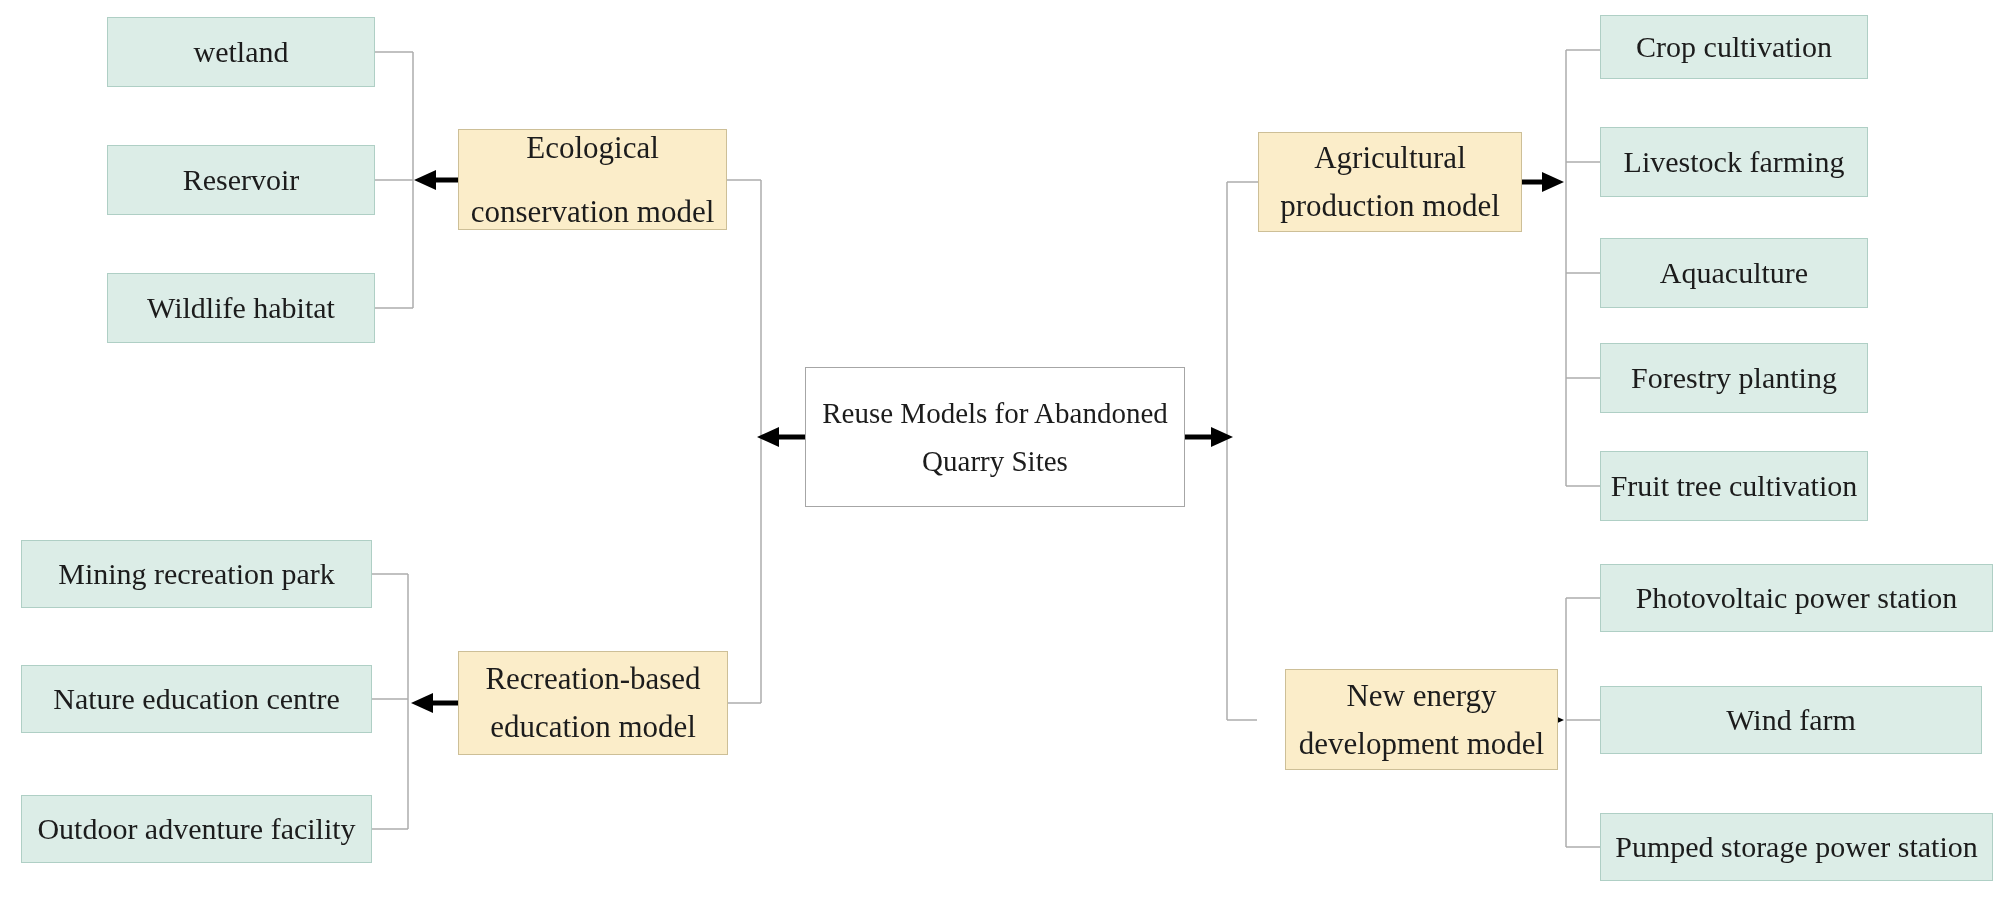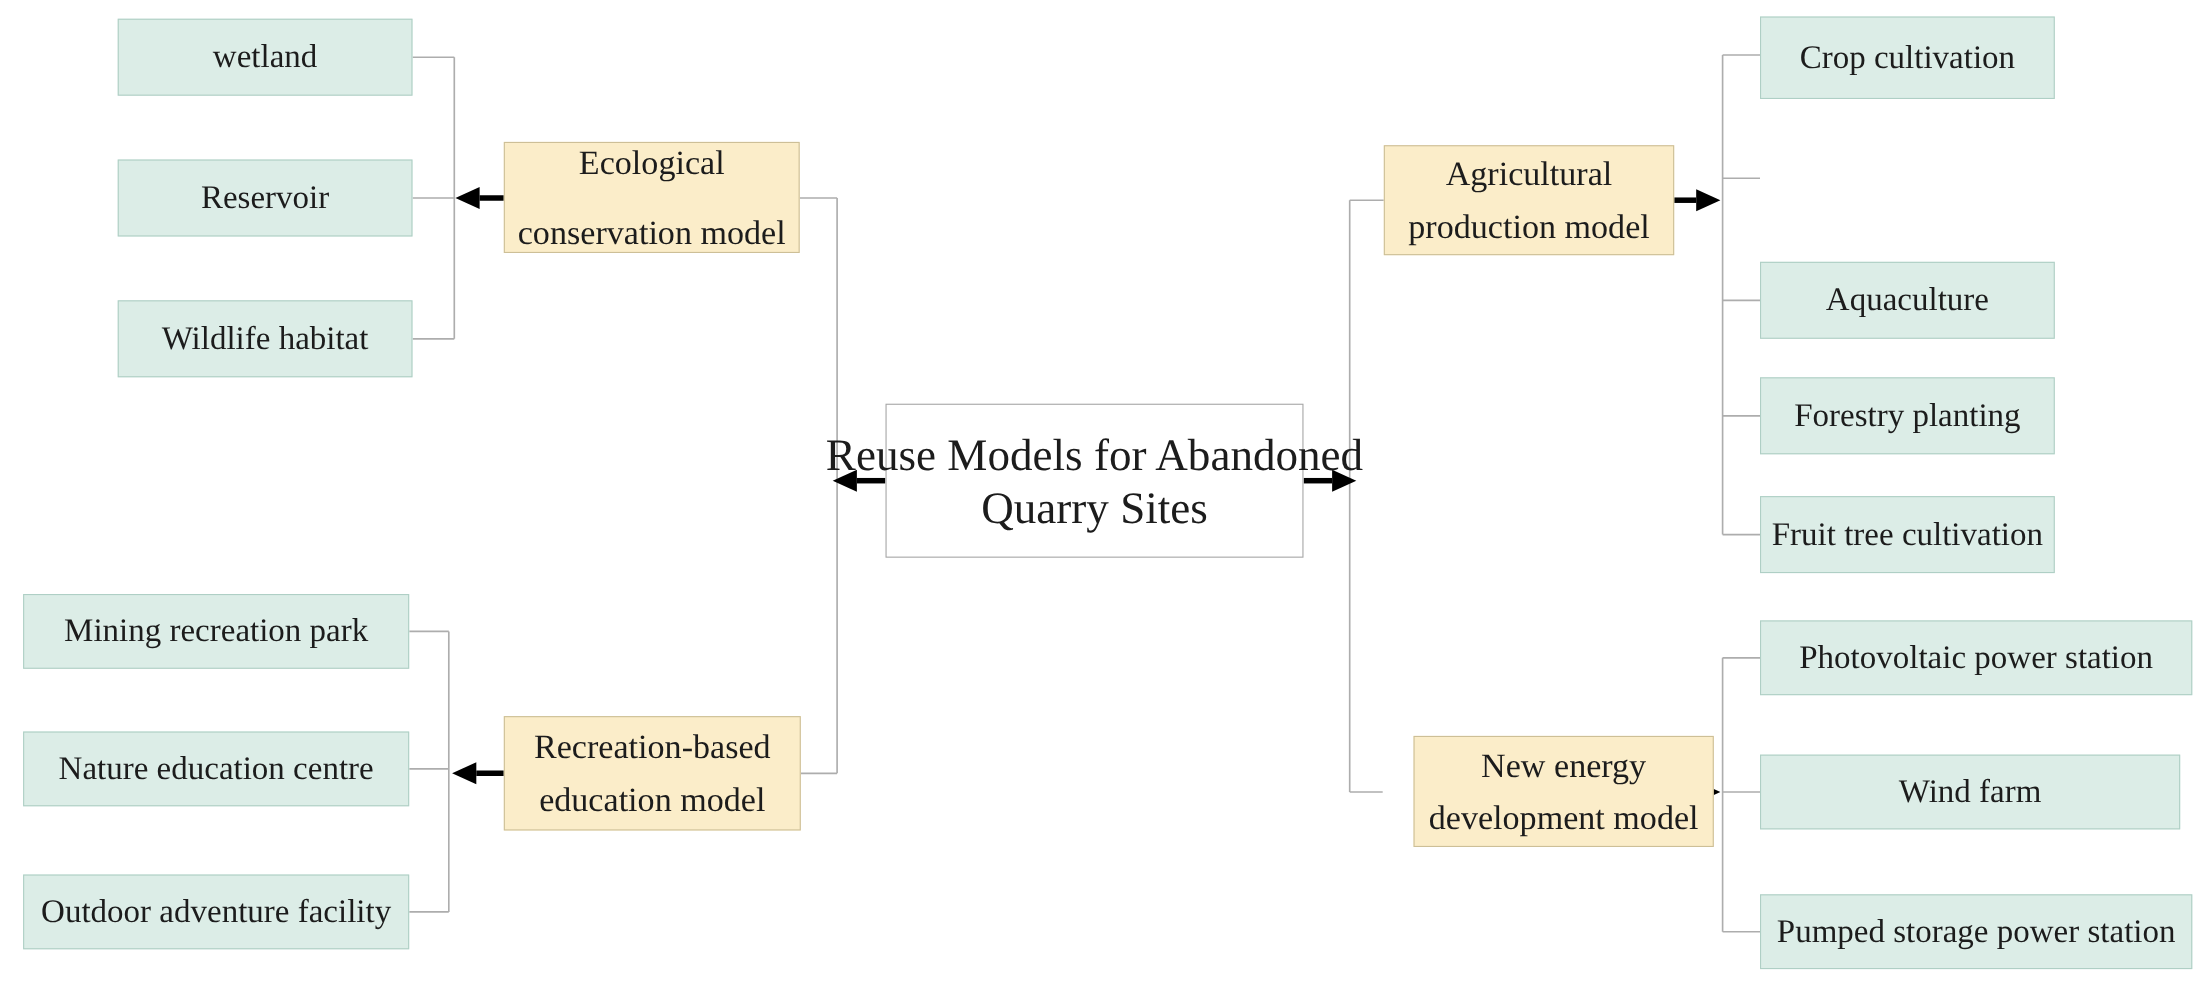--- a/index.html
+++ b/index.html
@@ -70,38 +70,38 @@
     border: 1.5px solid var(--model-border);
     font-size: 31px;
     white-space: nowrap;
   }
   .model .line, .center-node .line {
     line-height: 48px;
   }
   .center-node {
     background: var(--center-fill);
     border: 1.5px solid var(--center-border);
-    font-size: 41px;
+    font-size: 29px;
     white-space: nowrap;
   }
   
   .eco-i0 { left: 107px; top: 17px;  width: 268px; height: 70px; }
   .eco-i1 { left: 107px; top: 145px; width: 268px; height: 70px; }
   .eco-i2 { left: 107px; top: 273px; width: 268px; height: 70px; }
   .eco-m  { left: 458px; top: 129px; width: 269px; height: 101px; gap: 16px; }
   
   .rec-i0 { left: 21px; top: 540px; width: 351px; height: 68px; }
   .rec-i1 { left: 21px; top: 665px; width: 351px; height: 68px; }
   .rec-i2 { left: 21px; top: 795px; width: 351px; height: 68px; }
   .rec-m  { left: 458px; top: 651px; width: 270px; height: 104px; }
   
   .center-node { left: 805px; top: 367px; width: 380px; height: 140px; }
   
   .agr-m  { left: 1258px; top: 132px; width: 264px; height: 100px; }
-  .agr-i0 { left: 1600px; top: 15px;  width: 268px; height: 75px; }
+  .agr-i0 { left: 1600px; top: 15px;  width: 268px; height: 64px; }
   .agr-i1 { left: 1600px; top: 127px; width: 268px; height: 70px; }
   .agr-i2 { left: 1600px; top: 238px; width: 268px; height: 70px; }
   .agr-i3 { left: 1600px; top: 343px; width: 268px; height: 70px; }
   .agr-i4 { left: 1600px; top: 451px; width: 268px; height: 70px; }
   
   .ene-m  { left: 1285px; top: 669px; width: 273px; height: 101px; }
   .ene-i0 { left: 1600px; top: 564px; width: 393px; height: 68px; }
   .ene-i1 { left: 1600px; top: 686px; width: 382px; height: 68px; }
   .ene-i2 { left: 1600px; top: 813px; width: 393px; height: 68px; }
 </style>
@@ -176,20 +176,21 @@
   <div class="node item eco-i2">Wildlife habitat</div>
   <div class="node item rec-i0">Mining recreation park</div>
   <div class="node item rec-i1">Nature education centre</div>
   <div class="node item rec-i2">Outdoor adventure facility</div>
 
   <div class="node model agr-m">
     <div class="line">Agricultural</div>
     <div class="line">production model</div>
   </div>
   <div class="node item agr-i0">Crop cultivation</div>
+  <div class="node item agr-i1">Livestock farming</div>
   <div class="node item agr-i2">Aquaculture</div>
   <div class="node item agr-i3">Forestry planting</div>
   <div class="node item agr-i4">Fruit tree cultivation</div>
 
   <div class="node model ene-m">
     <div class="line">New energy</div>
     <div class="line">development model</div>
   </div>
   <div class="node item ene-i0">Photovoltaic power station</div>
   <div class="node item ene-i1">Wind farm</div>

